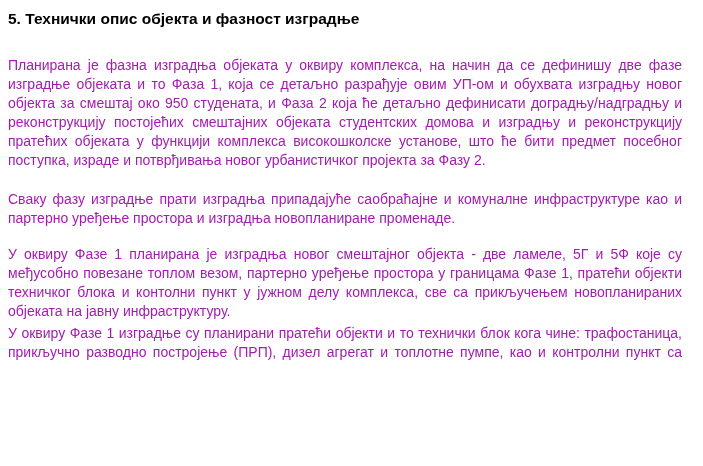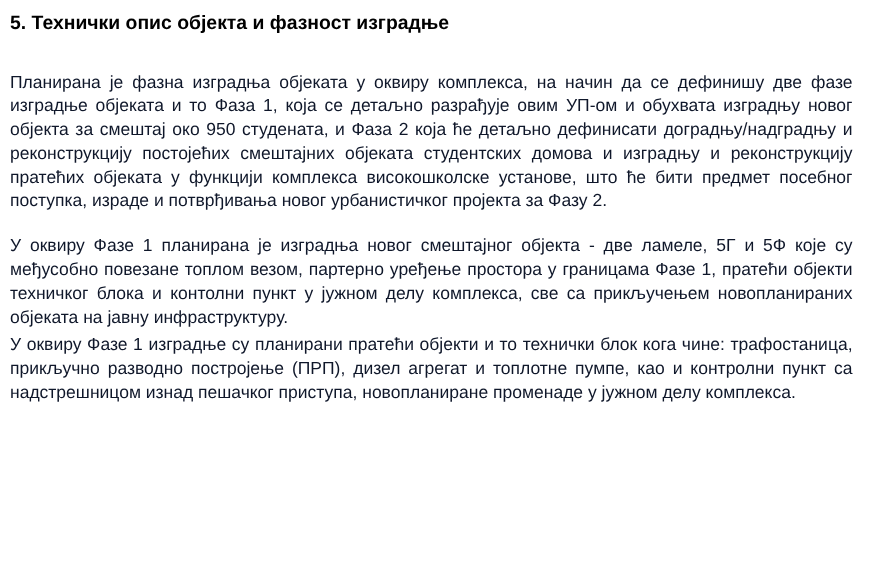--- a/index.html
+++ b/index.html
@@ -24,34 +24,35 @@
     line-height: 18px;
     font-weight: bold;
     color: #000000;
     text-align: left;
   }
   .para {
     font-size: 14px;
     line-height: 19px;
     text-align: justify;
     margin: 0;
-    color: #0f172a;
+    color: #a21caf;
   }
   .para.p1 { margin-top: 28px; }
   .para.p2 { margin-top: 20px; }
   .para.p3 { margin-top: 17px; }
   .para.p4 { margin-top: 12px; }
   .para.p5 { margin-top: 3px; }
 </style>
 </head>
 <body>
 
 <div class="page">
   <h1 class="heading">5. Технички опис објекта и фазност изградње</h1>
 
   <p class="para p1">Планирана је фазна изградња објеката у оквиру комплекса, на начин да се дефинишу две фазе изградње објеката и то Фаза 1, која се детаљно разрађује овим УП-ом и обухвата изградњу новог објекта за смештај око 950 студената, и  Фаза 2 која ће детаљно дефинисати доградњу/надградњу и реконструкцију постојећих смештајних објеката студентских домова и изградњу и реконструкцију пратећих објеката у функцији комплекса високошколске установе, што ће бити предмет посебног поступка, израде и потврђивања новог урбанистичког пројекта за Фазу 2.</p>
 
+  <p class="para p2">Сваку фазу изградње прати изградња припадајуће саобраћајне и комуналне инфраструктуре као и партерно уређење простора и изградња новопланиране променаде.</p>
 
   <p class="para p3">У оквиру Фазе 1 планирана је изградња новог смештајног објекта - две ламеле, 5Г и 5Ф које су међусобно повезане топлом везом, партерно уређење простора у границама Фазе 1, пратећи објекти техничког блока и контолни пункт у јужном делу комплекса, све са прикључењем новопланираних објеката на јавну инфраструктуру.</p>
 
 
   <p class="para p5">У оквиру Фазе 1 изградње су планирани пратећи објекти и то технички блок кога чине: трафостаница, прикључно разводно постројење (ПРП), дизел агрегат и топлотне пумпе, као и контролни пункт са надстрешницом изнад пешачког приступа, новопланиране променаде у јужном делу комплекса.</p>
 </div>
 
 </body></html>

